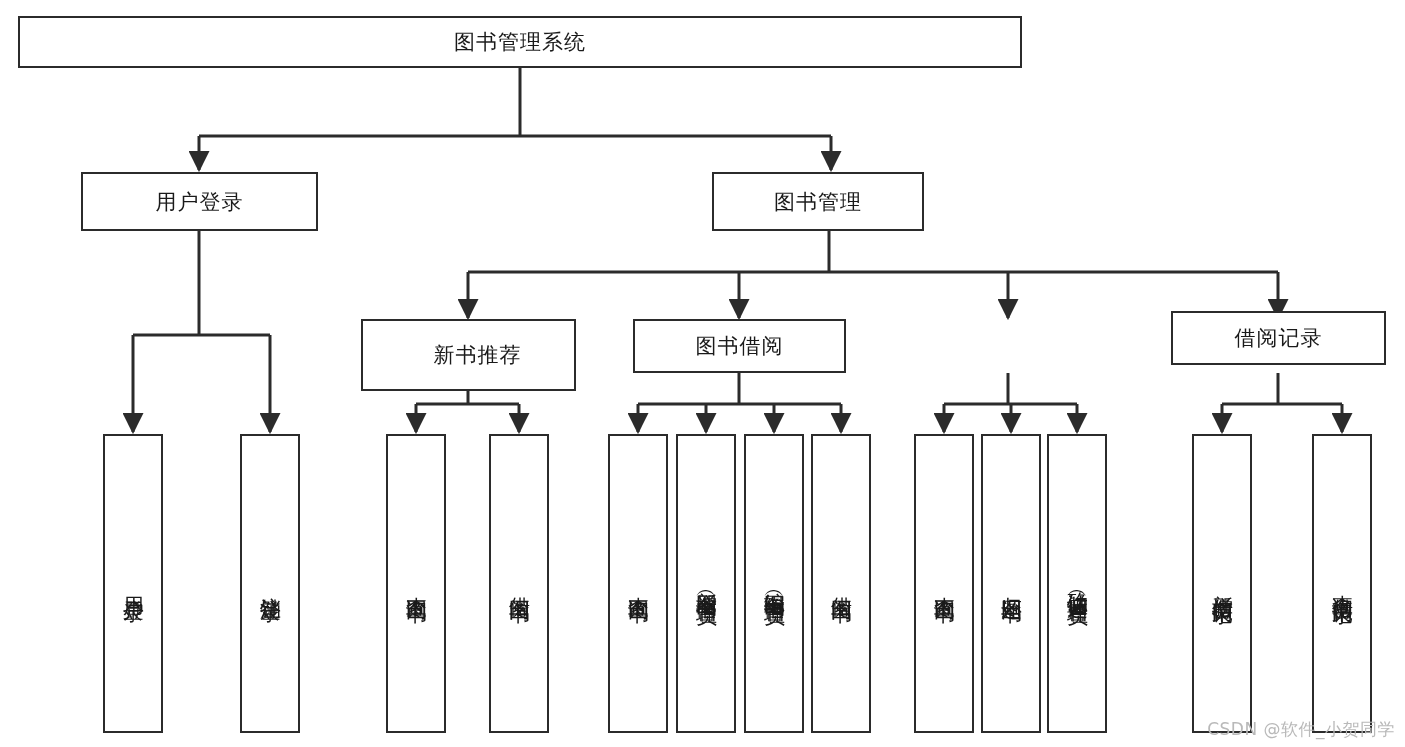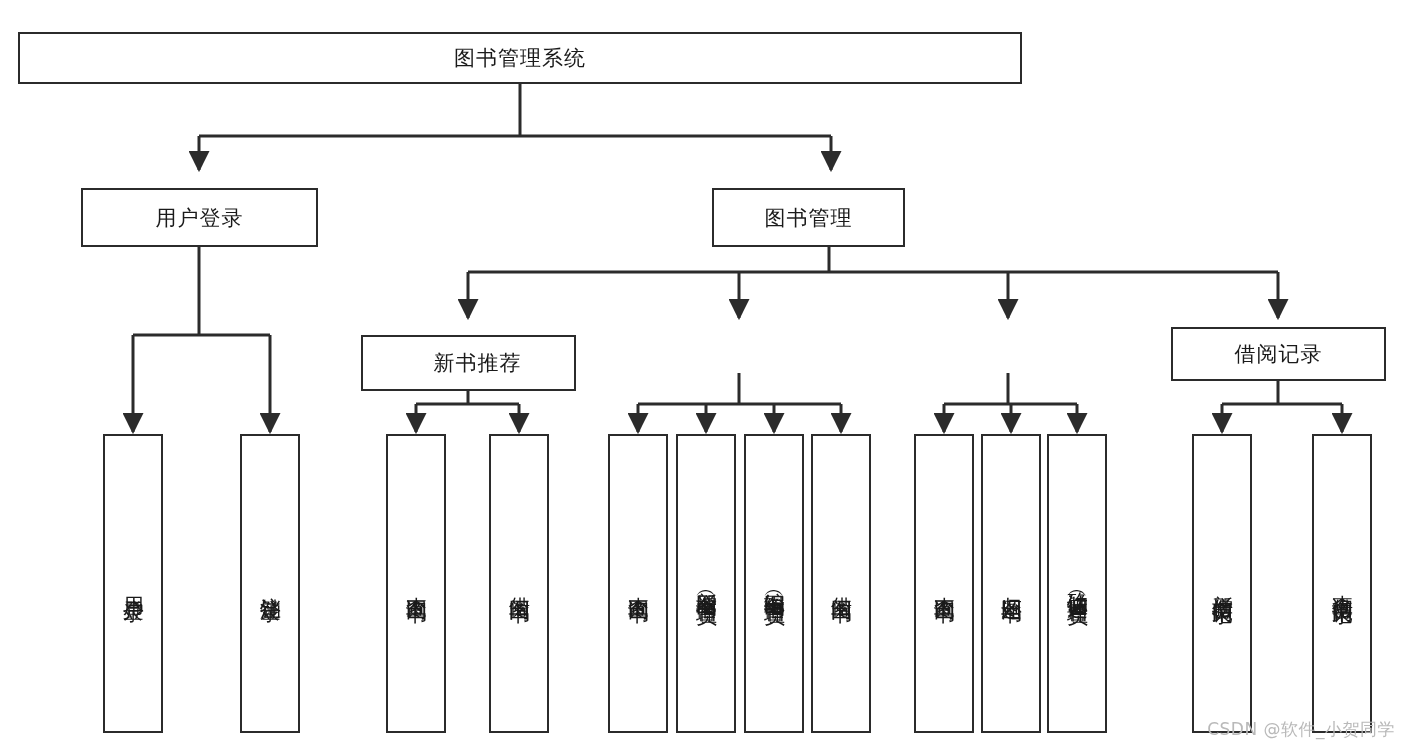--- a/index.html
+++ b/index.html
@@ -31,21 +31,20 @@
     background: #ffffff;
     display: flex;
     align-items: center;
     justify-content: center;
     color: #1a1a1a;
     z-index: 2;
   }
   .node.horiz {
     font-size: 21px;
     letter-spacing: 1px;
-    margin-top: 16px;
   }
   .node.vert {
     writing-mode: vertical-rl;
     text-orientation: upright;
     font-size: 21px;
     line-height: 1.18;
     letter-spacing: 2px;
     padding: 6px 0;
     text-align: center;
   }
@@ -121,26 +120,29 @@
     </g>
   </svg>
 
   <div class="node horiz" style="left:18px; top:16px; width:1004px; height:52px;">
     <span>图书管理系统</span>
   </div>
 
   <div class="node horiz" style="left:81px; top:172px; width:237px; height:59px;">
     <span>用户登录</span>
   </div>
-  <div class="node horiz" style="left:712px; top:172px; width:193px; height:59px;">
+  <div class="node horiz" style="left:712px; top:172px; width:212px; height:59px;">
     <span>图书管理</span>
   </div>
 
-  <div class="node horiz" style="left:361px; top:319px; width:215px; height:56px;padding-left:18px;">
+  <div class="node horiz" style="left:361px; top:319px; width:215px; height:72px;padding-left:18px;">
     <span>新书推荐</span>
+  </div>
+  <div class="node horiz" style="left:633px; top:319px; width:213px; height:54px;">
+    <span>图书借阅</span>
   </div>
   <div class="node horiz" style="left:1171px; top:311px; width:215px; height:54px;">
     <span>借阅记录</span>
   </div>
 
   <div class="node vert" style="left:103px; top:434px; width:60px; height:299px;">
     <span class="vtext">用户登录</span>
   </div>
   <div class="node vert" style="left:240px; top:434px; width:60px; height:299px;">
     <span class="vtext">注销登录</span>

